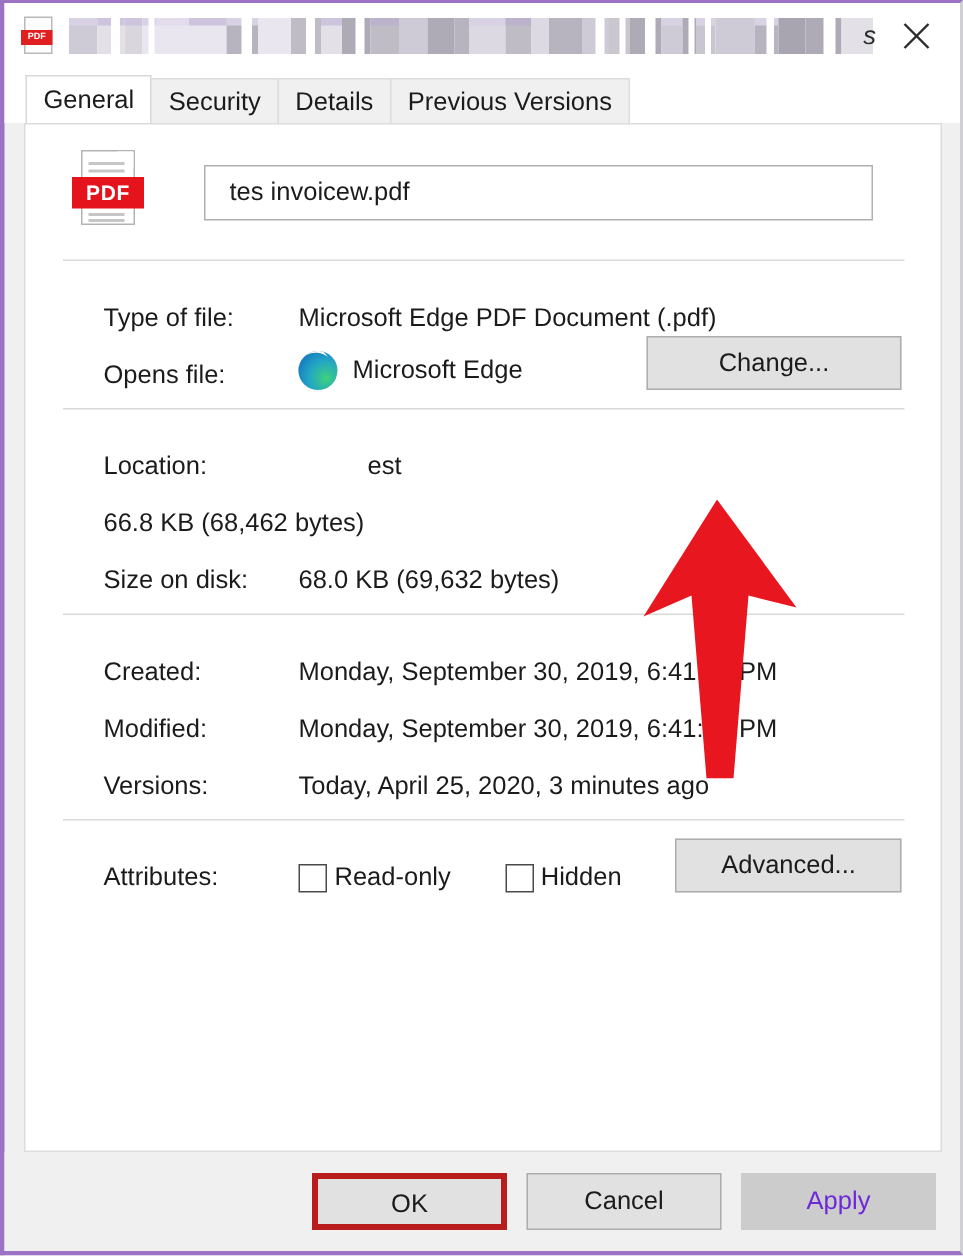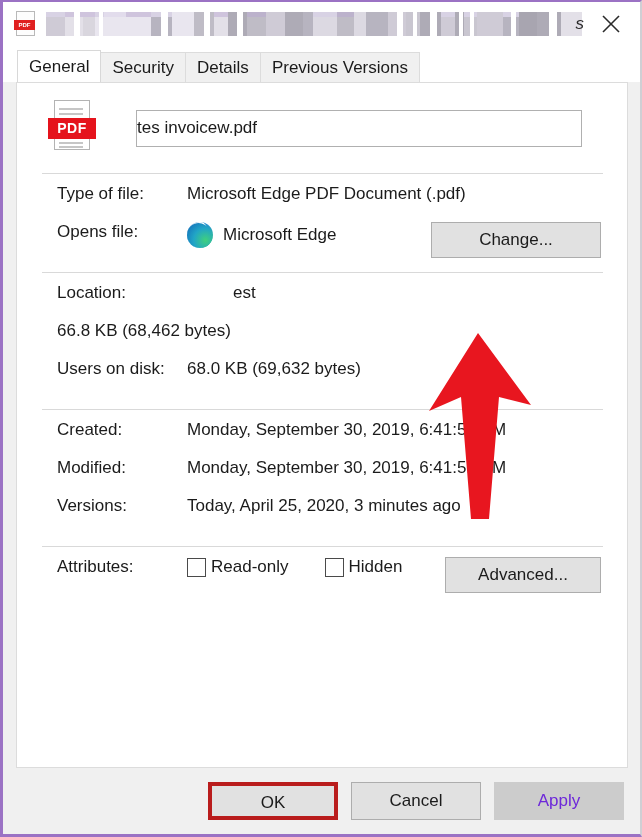--- a/index.html
+++ b/index.html
@@ -207,33 +207,34 @@
   #filename-field {
     margin-left: 37px;
     width: 446px;
     height: 37px;
     box-sizing: border-box;
     border: 1px solid #b0b0b0;
     background: #ffffff;
     font-family: "Liberation Sans", sans-serif;
     font-size: 17px;
     color: #1b1b1b;
-    padding: 0 0;
+    padding: 0 16px;
     outline: none;
   }
 
   
   .info-group { padding: 10px 0 12px 0; }
   .info-row {
     display: flex;
-    align-items: flex-start;
+    align-items: flex-end;
     height: 38px;
     padding-left: 40px;
     font-size: 17px;
     color: #1b1b1b;
+    margin-left: 12px;
   }
   .info-label {
     width: 130px;
     flex: none;
     color: #1b1b1b;
   }
   .info-value {
     flex: 1;
     color: #1b1b1b;
     display: flex;
@@ -485,21 +486,21 @@
         <div class="info-label">Location:</div>
         <div class="info-value">
           <span class="redact-inline" style="background: transparent;"></span>
           <span>est</span>
         </div>
       </div>
       <div class="info-row">
         <div class="info-value">66.8 KB (68,462 bytes)</div>
       </div>
       <div class="info-row">
-        <div class="info-label">Users on disk:</div>
+        <div class="info-label">Size on disk:</div>
         <div class="info-value">68.0 KB (69,632 bytes)</div>
       </div>
     </div>
 
     <div class="sep"></div>
 
     <div class="info-group">
       <div class="info-row">
         <div class="info-label">Created:</div>
         <div class="info-value">Monday, September 30, 2019, 6:41:50 PM</div>

